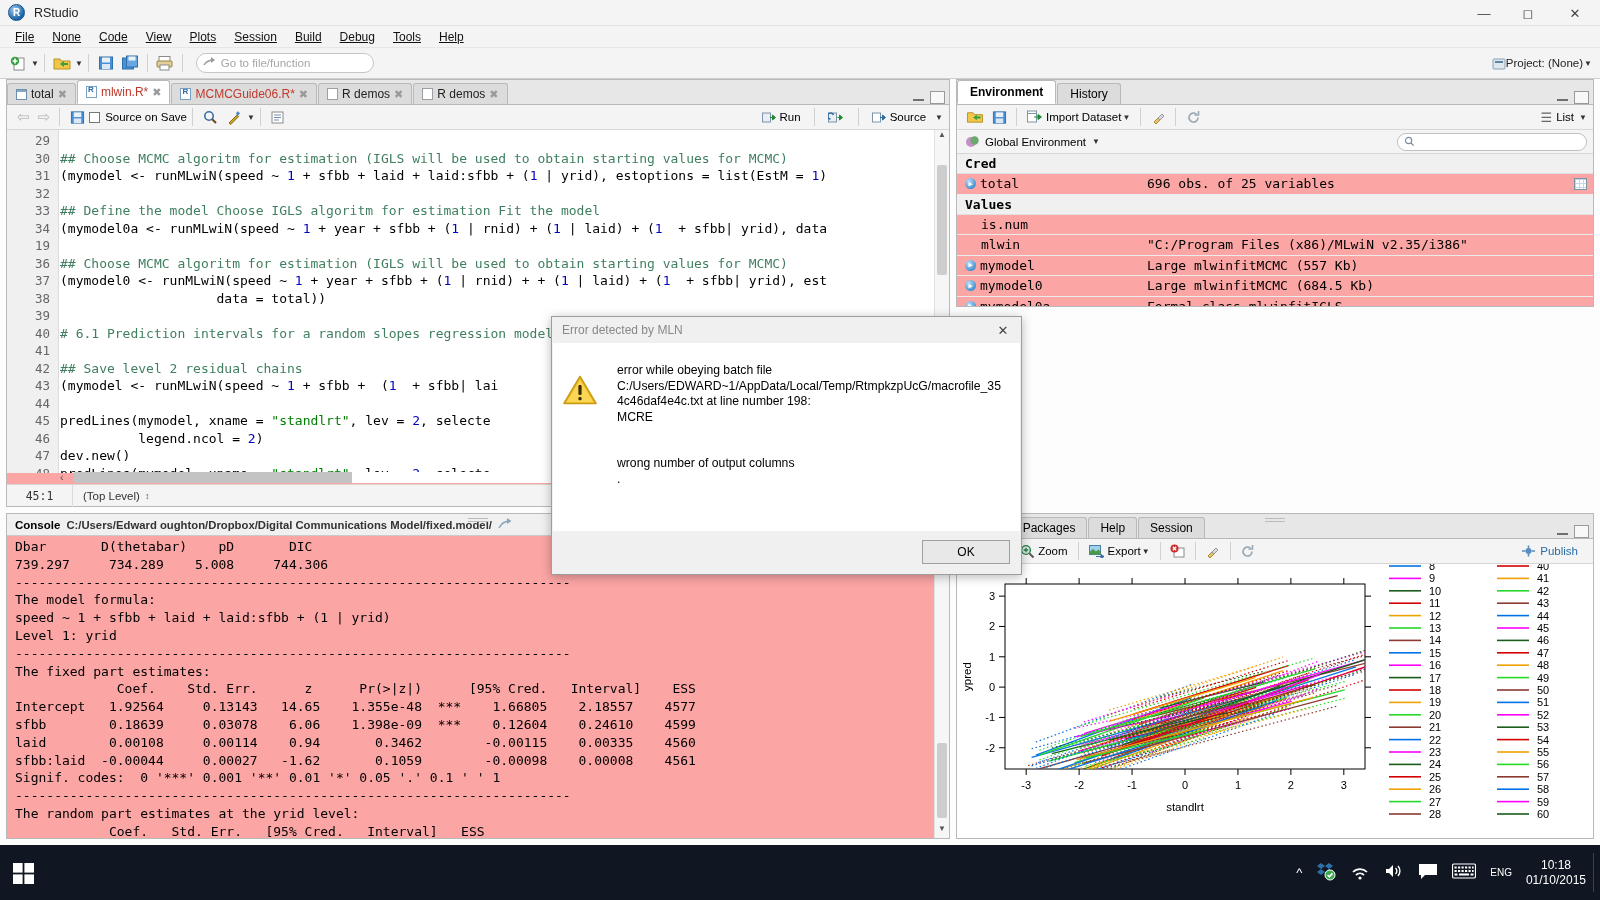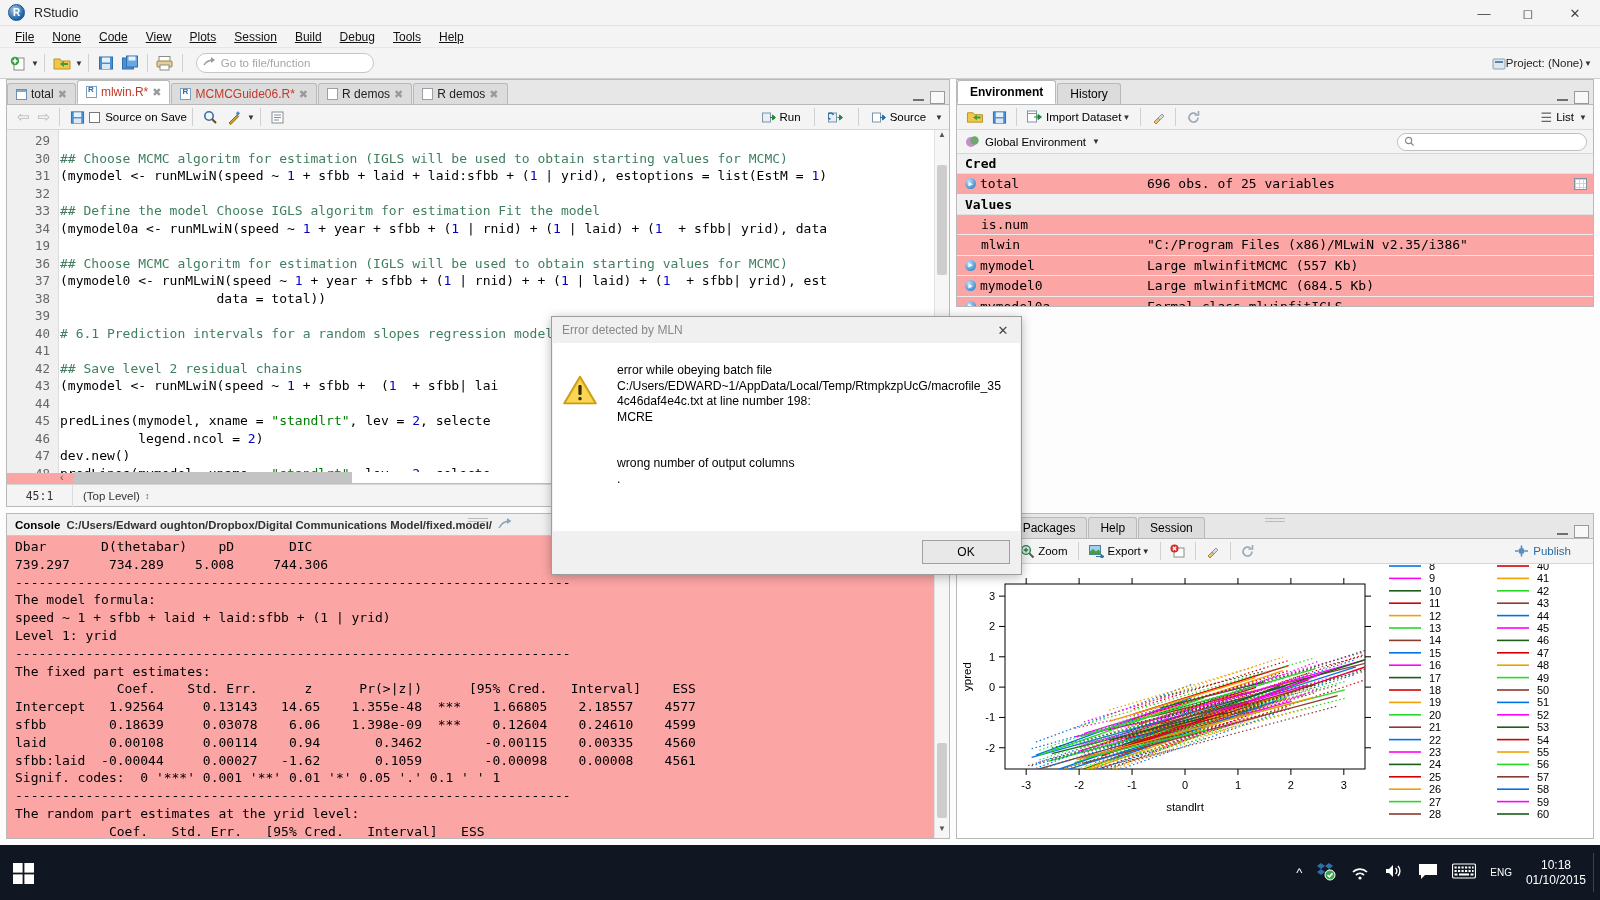--- a/index.html
+++ b/index.html
@@ -148,21 +148,21 @@
 
   
   #plotpane { left:956px; top:513px; width:638px; height:326px; }
   #plotTabs { height:25px; background:#e7e7e7; display:flex; align-items:flex-end;
      border-bottom:1px solid #b9b9b9; position:relative; padding-left:22px;}
   #plotTabs .tab2 { height:21px; padding:0 11px; font-size:12px; display:flex; align-items:center;
      background:#dcdcdc; border:1px solid #b9b9b9; border-bottom:none; margin-right:1px; border-radius:3px 3px 0 0;}
   #plotTabs .tab2.active { background:#fff; height:24px; border-bottom:1px solid #fff; font-weight:bold;}
   #plotToolbar { height:25px; background:#f4f4f4; border-bottom:1px solid #d6d6d6;
      display:flex; align-items:center; padding-left:6px; font-size:11.5px; position:relative;}
-  #plotToolbar .right { position:absolute; right:22px; display:flex; align-items:center; gap:4px; }
+  #plotToolbar .right { position:absolute; right:15px; display:flex; align-items:center; gap:4px; }
   #plotCanvas { position:absolute; left:0; right:0; top:50px; bottom:0; background:#fff; }
   #plotGrip { position:absolute; top:4px; left:50%; margin-left:-10px; width:20px; height:4px;
      border-top:1px solid #bbb; border-bottom:1px solid #bbb;}
 
   
   #dialog { position:absolute; left:551px; top:316px; width:471px; height:259px;
      background:#f0f0f0; border:1px solid #9d9d9d; box-shadow:0 2px 10px rgba(0,0,0,.28); }
   #dlgTitle { height:26px; display:flex; align-items:center; position:relative;
      background:#f0f0f0; padding-left:10px; font-size:12px; color:#888; }
   #dlgClose { position:absolute; right:4px; top:2px; width:28px; height:22px;

